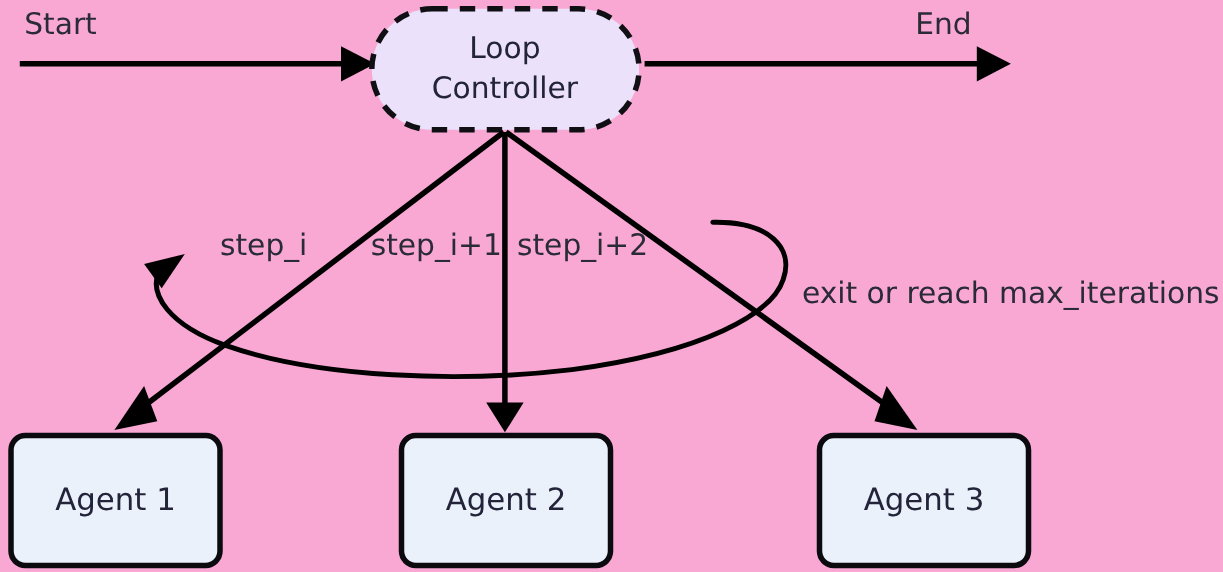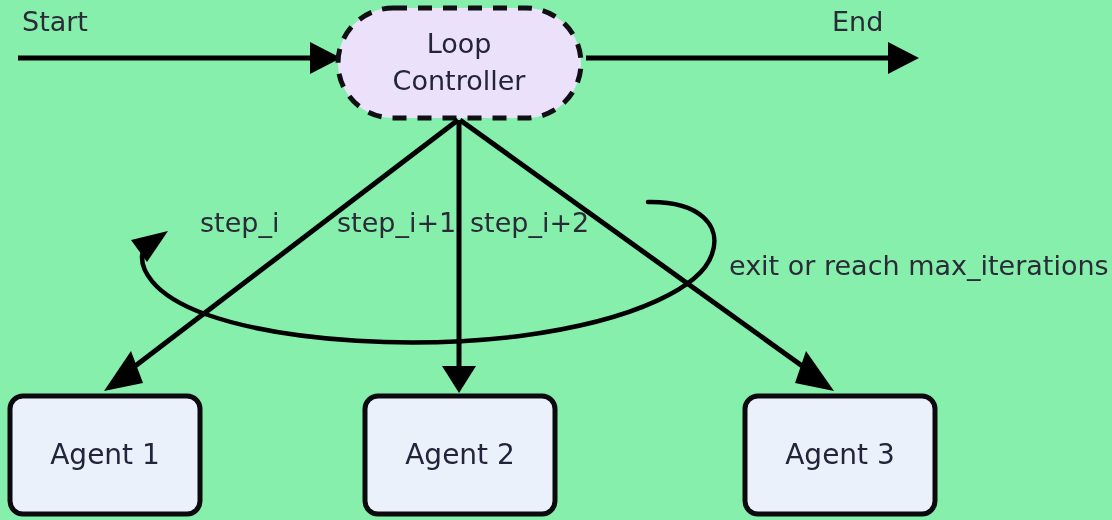--- a/index.html
+++ b/index.html
@@ -11,21 +11,21 @@
   body {
     width: 1112px;
     height: 520px;
     font-family: "DejaVu Sans", "Liberation Sans", sans-serif;
     overflow: hidden;
   }
   #diagram-root {
     position: relative;
     width: 1112px;
     height: 520px;
-    background: #86efac;
+    background: #f9a8d4;
   }
   #diagram-svg {
     position: absolute;
     top: 0;
     left: 0;
     width: 1112px;
     height: 520px;
     display: block;
   }
   .node-label {

